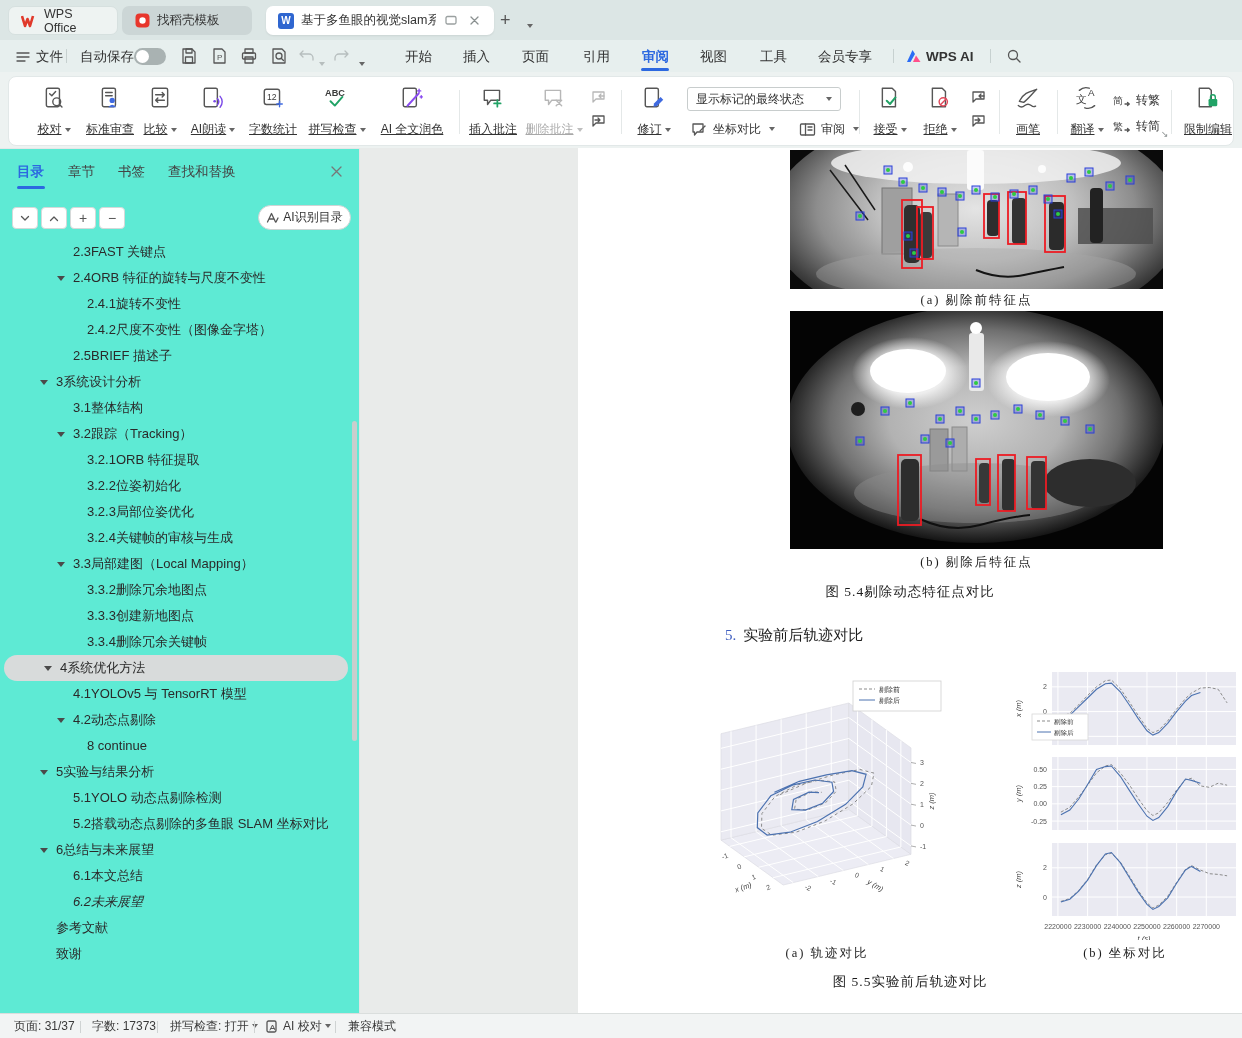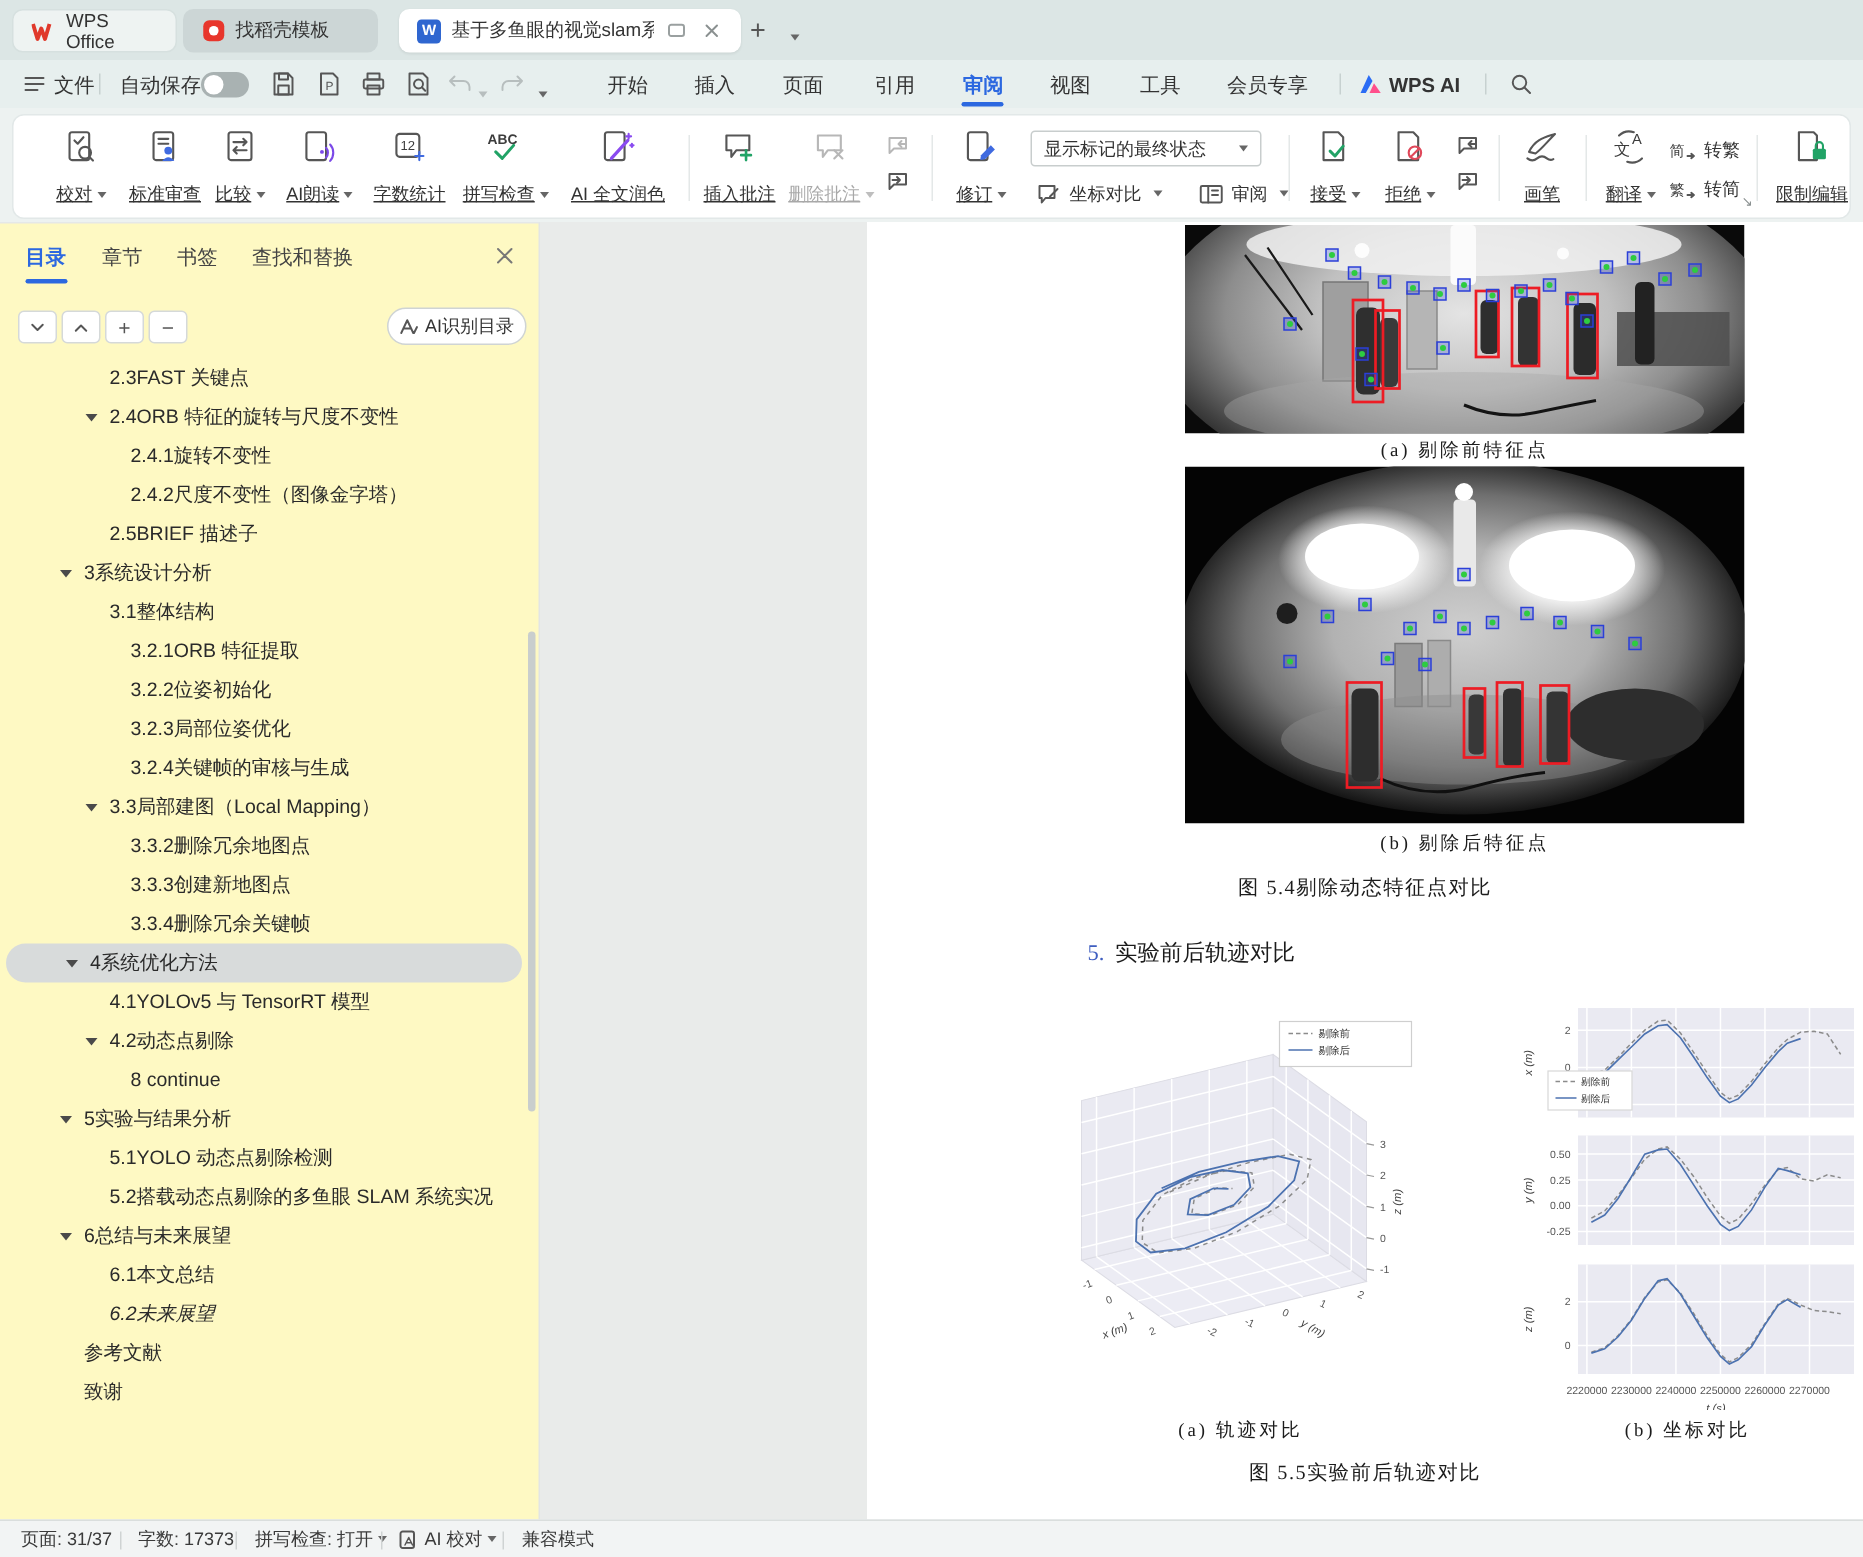--- a/index.html
+++ b/index.html
@@ -39,21 +39,21 @@
   .rdiv{position:absolute;top:13px;height:44px;width:1px;background:#e4e8e8;}
   .dis-btn{opacity:.42;}
   .rsmall{position:absolute;width:20px;height:18px;display:flex;align-items:center;justify-content:center;}
   .rrow{position:absolute;height:22px;display:flex;align-items:center;gap:5px;font-size:12px;color:#333;white-space:nowrap;}
   .dropdown{position:absolute;left:678px;top:10px;width:154px;height:24px;border:1px solid #c8cdcd;border-radius:3px;
             background:#fff;font-size:12px;color:#333;display:flex;align-items:center;padding:0 8px;box-sizing:border-box;}
   .dropdown span{flex:1;}
   .ic{stroke:#565656;fill:none;stroke-width:1.3;stroke-linecap:round;stroke-linejoin:round;}
   .launcher{position:absolute;font-size:9px;color:#8a9090;}
   
-  .sidebar{left:0;top:148px;width:360px;height:865px;background:#fef9c3;border-right:1px solid #e2e5e5;
+  .sidebar{left:0;top:148px;width:360px;height:865px;background:#5eead4;border-right:1px solid #e2e5e5;
            border-top:1px solid #e5e8e8;box-sizing:border-box;}
   .stab{position:absolute;top:14px;font-size:13.5px;color:#444;}
   .stab.active{color:#2c68e0;font-weight:bold;}
   .stab-underline{position:absolute;top:37px;left:17px;width:28px;height:3px;border-radius:2px;background:#2c68e0;}
   .navbtn{position:absolute;top:58px;width:26px;height:22px;border:1px solid #d5d9d9;border-radius:4px;background:#fff;
           display:flex;align-items:center;justify-content:center;font-size:14px;color:#555;box-sizing:border-box;}
   .aibtn{position:absolute;top:56px;left:258px;width:93px;height:25px;border:1px solid #cfd4d4;border-radius:13px;
          background:#fff;display:flex;align-items:center;justify-content:center;gap:4px;font-size:12px;color:#333;box-sizing:border-box;}
   .olview{position:absolute;left:0;top:90px;width:352px;height:771px;overflow:hidden;}
   .ol-row{position:relative;height:26px;line-height:26px;}
@@ -485,20 +485,24 @@
           <span class="ol-label" style="padding-left: 73px;">2.5BRIEF 描述子</span>
         </div>
         <div class="ol-row">
           <span class="tri" style="left: 40px;"></span>
           <span class="ol-label" style="padding-left: 56px;">3系统设计分析</span>
         </div>
         <div class="ol-row">
           <span class="ol-label" style="padding-left: 73px;">3.1整体结构</span>
         </div>
         <div class="ol-row">
+          <span class="tri" style="left: 57px;"></span>
+          <span class="ol-label" style="padding-left: 73px;">3.2跟踪（Tracking）</span>
+        </div>
+        <div class="ol-row">
           <span class="ol-label" style="padding-left: 87px;">3.2.1ORB 特征提取</span>
         </div>
         <div class="ol-row">
           <span class="ol-label" style="padding-left: 87px;">3.2.2位姿初始化</span>
         </div>
         <div class="ol-row">
           <span class="ol-label" style="padding-left: 87px;">3.2.3局部位姿优化</span>
         </div>
         <div class="ol-row">
           <span class="ol-label" style="padding-left: 87px;">3.2.4关键帧的审核与生成</span>
@@ -531,21 +535,21 @@
           <span class="ol-label" style="padding-left: 87px;">8 continue</span>
         </div>
         <div class="ol-row">
           <span class="tri" style="left: 40px;"></span>
           <span class="ol-label" style="padding-left: 56px;">5实验与结果分析</span>
         </div>
         <div class="ol-row">
           <span class="ol-label" style="padding-left: 73px;">5.1YOLO 动态点剔除检测</span>
         </div>
         <div class="ol-row">
-          <span class="ol-label" style="padding-left: 73px;">5.2搭载动态点剔除的多鱼眼 SLAM 系统实况</span>
+          <span class="ol-label" style="padding-left: 73px;">5.2搭载动态点剔除的多鱼眼 SLAM 坐标对比</span>
         </div>
         <div class="ol-row">
           <span class="tri" style="left: 40px;"></span>
           <span class="ol-label" style="padding-left: 56px;">6总结与未来展望</span>
         </div>
         <div class="ol-row">
           <span class="ol-label" style="padding-left: 73px;">6.1本文总结</span>
         </div>
         <div class="ol-row">
           <span class="ol-label" style="padding-left: 73px; font-style: italic;">6.2未来展望</span>

